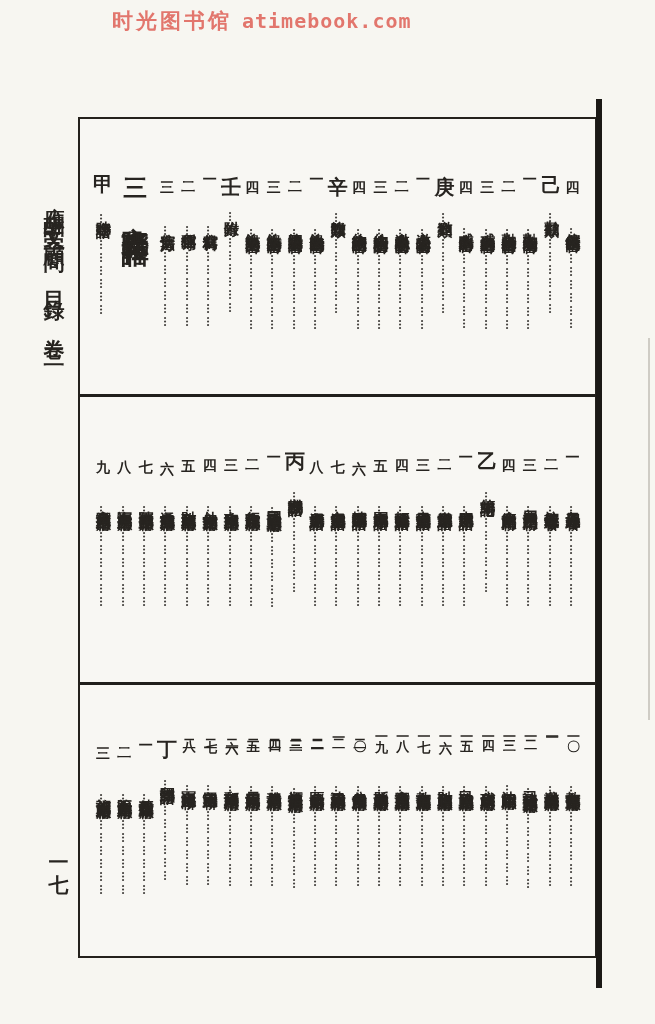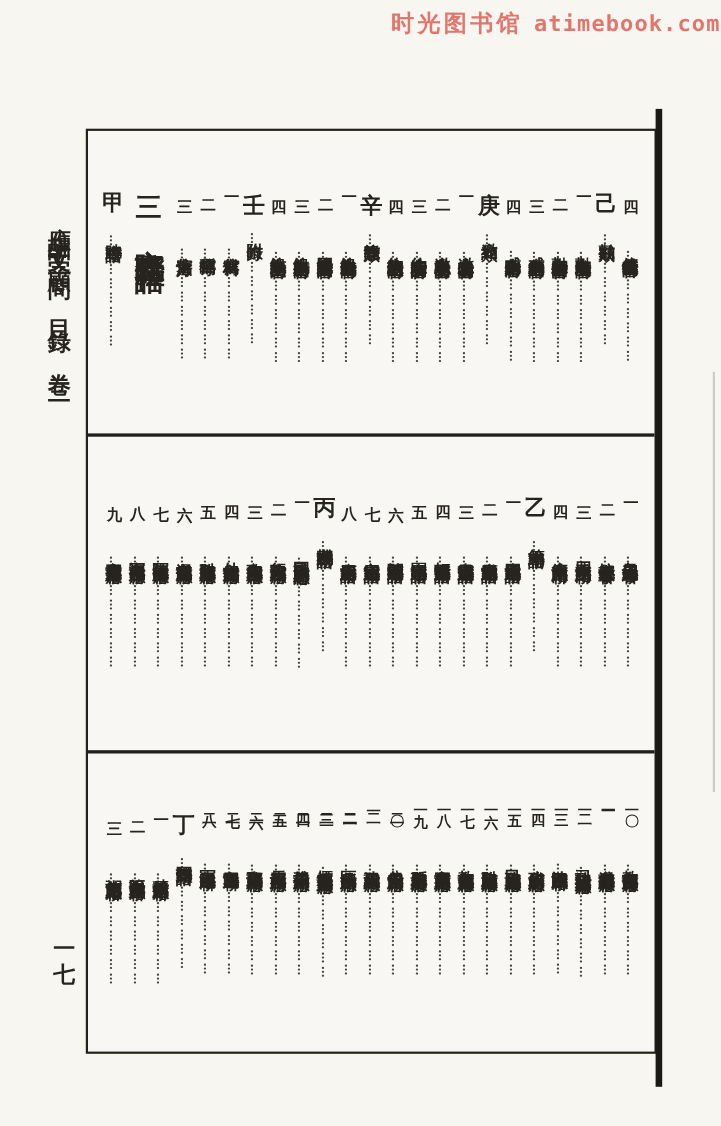--- a/index.html
+++ b/index.html
@@ -5,21 +5,21 @@
   html,body{margin:0;padding:0;}
   body{
     width:655px;height:1024px;position:relative;overflow:hidden;
     background:#f7f6f1;
     font-family:"DejaVu Serif","Liberation Serif",serif;
     color:#272420;
   }
   
   .watermark{
     position:absolute;top:7px;left:0;width:100%;
-    text-align:right;padding-left:112px;box-sizing:border-box;
+    text-align:left;padding-left:112px;box-sizing:border-box;
     color:#e2766d;font-weight:bold;white-space:nowrap;
   }
   .wm-cn{font-size:21px;letter-spacing:3px;}
   .wm-en{font-size:20px;font-family:"DejaVu Sans Mono","Liberation Mono",monospace;margin-left:10px;letter-spacing:1px;}
 
   
   .side-title{
     position:absolute;left:40px;top:190px;height:460px;
     writing-mode:vertical-rl;text-orientation:upright;
     font-size:21px;letter-spacing:9px;font-weight:bold;white-space:nowrap;

